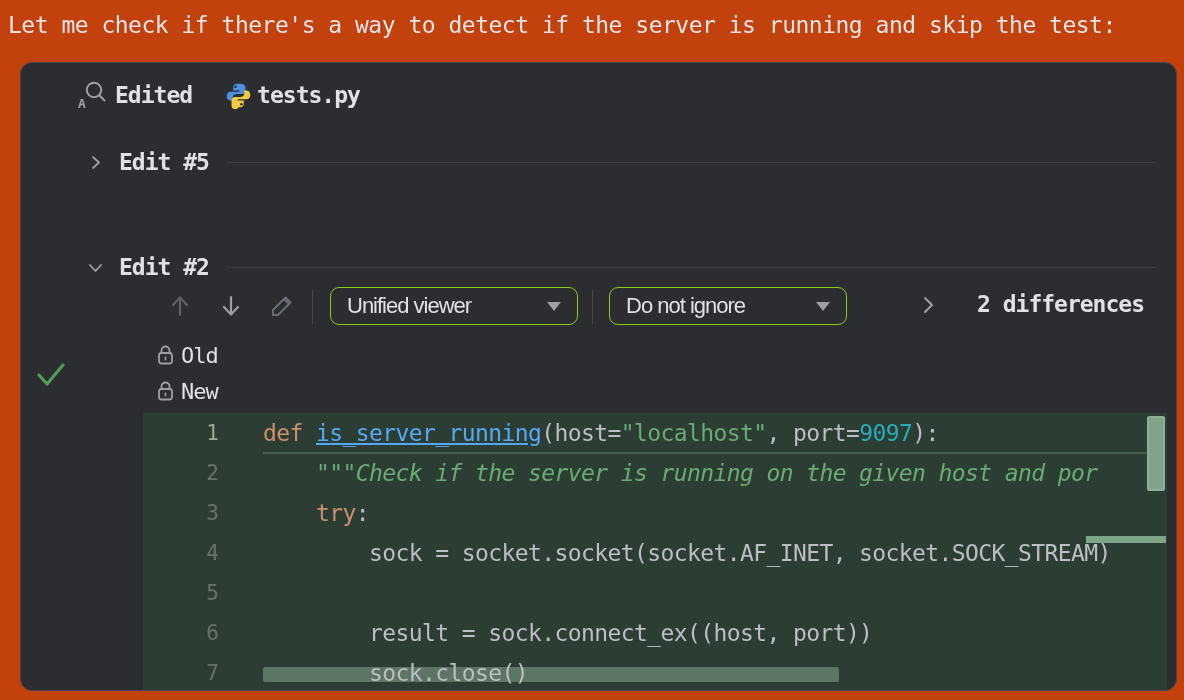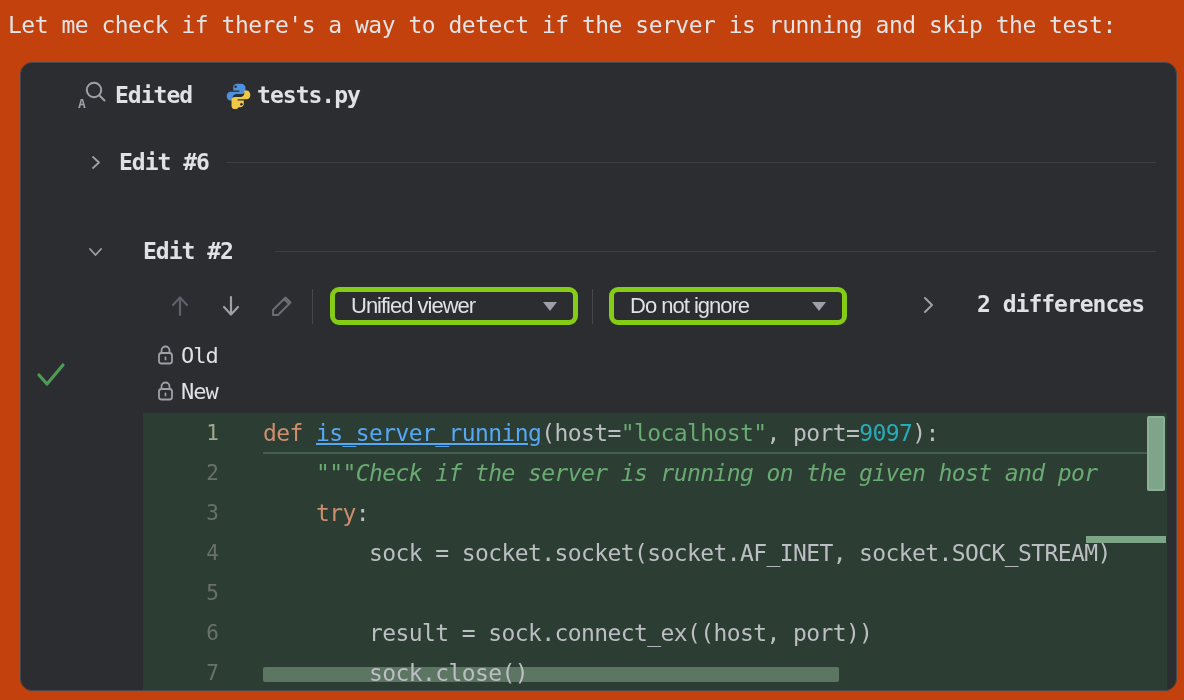--- a/index.html
+++ b/index.html
@@ -22,25 +22,25 @@
   }
   .hdr { position:absolute; left:56px; top:16px; height:32px; display:flex; align-items:center; }
   .hdr .lbl { font-size:23px; font-weight:bold; letter-spacing:-1px; margin-left:8px; }
   .hdr .file { font-size:23px; font-weight:bold; letter-spacing:-1px; margin-left:5px;text-align:center; }
   .pyicon { margin-left:33px; }
 
   .editrow { position:absolute; left:66px; right:18px; height:28px; display:flex; align-items:center; cursor:pointer; }
   .editrow .elbl { font-size:23px; font-weight:bold; letter-spacing:-1px; margin-left:15px; }
   .editrow .rule { flex:1; height:1px; background:#3c3e43; margin-left:18px; margin-right:2px; }
   #edit1 { top:85px; }
-  #edit2 { top:174px;gap:24px; }
+  #edit2 { top:190px; }
 
   
   .toolbar { position:absolute; left:0; top:224px; width:100%; height:40px; }
-  .tbtn { position:absolute; top:0; height:38px; background:transparent; border:5px solid #84cc16; border-radius:9px;
+  .tbtn { position:absolute; top:0; height:38px; background:transparent; border:1px solid #84cc16; border-radius:9px;
           display:flex; align-items:center; justify-content:space-between; padding:0 16px; cursor:pointer; }
   .tbtn .blbl { font-size:22px; letter-spacing:-1px; color:#dfe1e5; }
   .caret { width:0; height:0; border-left:7px solid transparent; border-right:7px solid transparent;
            border-top:9px solid #9da0a6; margin-left:14px; }
   .sep { position:absolute; top:2px; width:1px; height:35px; background:#44474c; }
   .iconbtn { position:absolute; top:4px; width:30px; height:30px; display:flex; align-items:center; justify-content:center; cursor:pointer; background:none; border:none; }
   .diffcount { position:absolute; left:956px; top:4px; font-size:23px; font-weight:bold; letter-spacing:-1px; }
   .expchev { position:absolute; left:898px; top:6px; cursor:pointer; }
 
   
@@ -102,21 +102,21 @@
       </span>
       <span class="file">tests.py</span>
     </div>
 
     <div class="editrow" id="edit1">
       <span>
         <svg width="17" height="17" viewBox="0 0 17 17">
             <polyline points="6,3 12,8.5 6,14" fill="none" stroke="#9da0a6" stroke-width="1.8" stroke-linecap="round" stroke-linejoin="round"></polyline>
           </svg>
       </span>
-      <span class="elbl">Edit #6</span>
+      <span class="elbl">Edit #5</span>
       <span class="rule"></span>
     </div>
 
     <div class="editrow" id="edit2">
       <span>
         <svg width="17" height="17" viewBox="0 0 17 17">
             <polyline points="3,6 8.5,12 14,6" fill="none" stroke="#9da0a6" stroke-width="1.8" stroke-linecap="round" stroke-linejoin="round"></polyline>
           </svg>
       </span>
       <span class="elbl">Edit #2</span>

